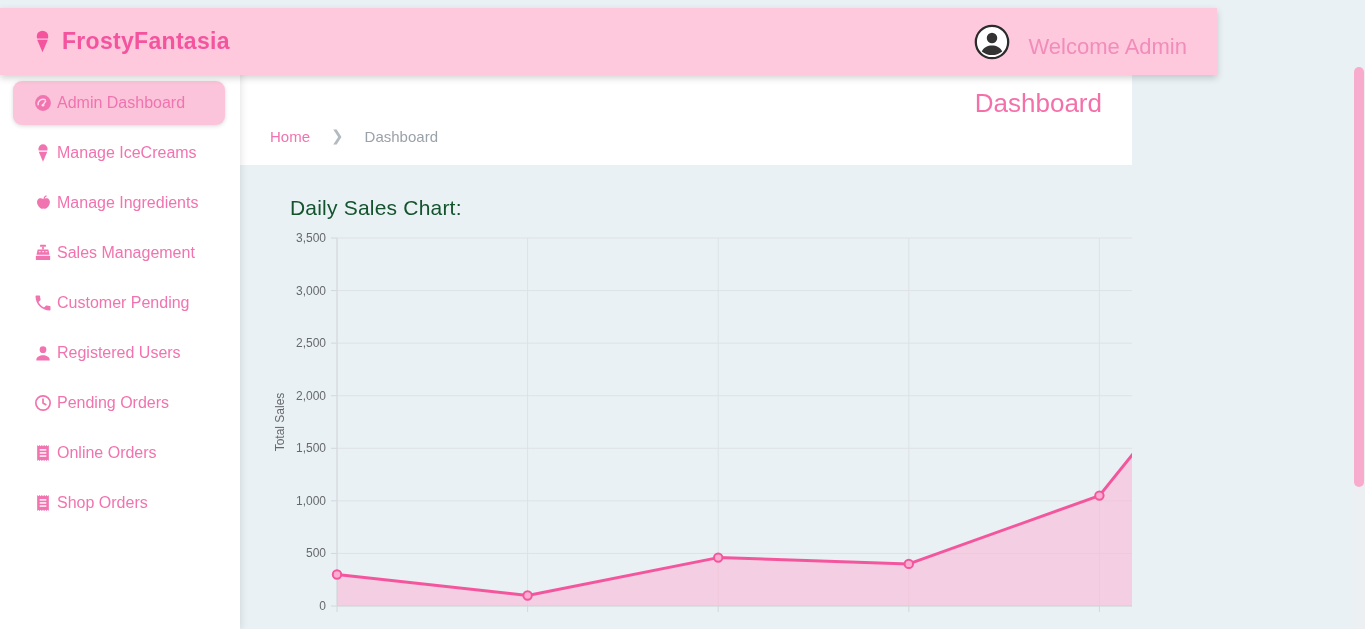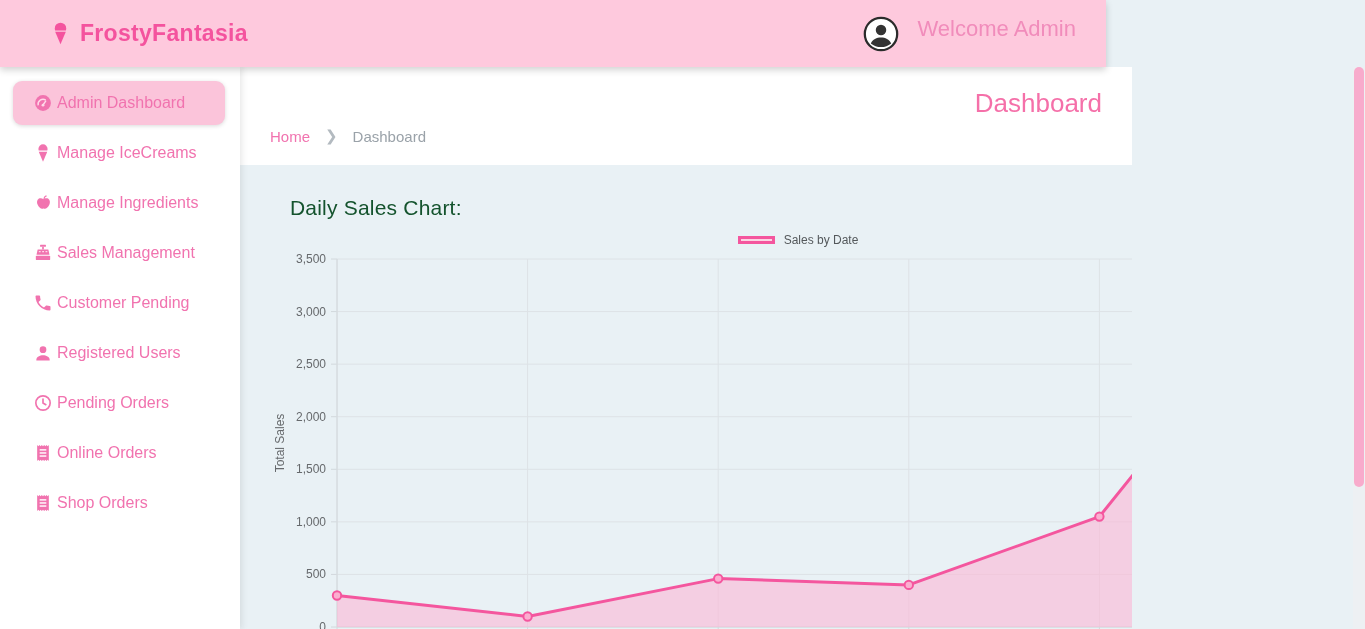--- a/index.html
+++ b/index.html
@@ -5,33 +5,33 @@
   * { box-sizing: border-box; margin: 0; padding: 0; }
   html,body { width: 1365px; height: 629px; overflow: hidden; }
   body {
     font-family: "Liberation Sans", sans-serif;
     background: var(--content-bg, #e9f1f5);
     position: relative;
   }
 
   
   .app-header {
-    position: absolute; top:0; left:0; width:1106px; height:67px;
+    position: absolute; top:8px; left:0; width:1217px; height:67px;
     background: var(--header-bg, #fec9dd);
     display:flex; align-items:center; justify-content:space-between;
-    padding: 0 26px 0 48px;
+    padding: 0 26px 0 30px;
     box-shadow: 0 3px 7px rgba(0,0,0,.18);
     z-index: 30;
   }
   .brand { display:flex; align-items:center; gap:7px; }
   .brand .icon svg { width:25px; height:25px; display:block; color: var(--accent-pink,#f4539e); }
   .brand-title {
     color: var(--accent-pink,#f4539e); font-weight:bold; font-size:23px; letter-spacing:.3px;
   }
-  .header-right { display:flex; align-items:flex-start; gap:18px; }
+  .header-right { display:flex; align-items:flex-end; gap:18px; }
   .avatar svg { width:36px; height:36px; display:block; }
   .welcome-text { color:#f18cbb; font-size:22px; margin-right:4px; }
   .logout-btn {
     background: var(--logout-bg,#fa80b9); color:#fff; border:none; cursor:pointer;
     font-family:"Liberation Sans",sans-serif; font-size:16px;
     padding: 11px 27px; border-radius: 22px;
   }
 
   
   .layout { position:absolute; top:67px; left:0; width:1132px; height:562px; display:flex; }
@@ -51,21 +51,21 @@
   .nav-item.active {
     background: var(--active-item-bg,#fbc4da);
     box-shadow: 0 1px 4px rgba(0,0,0,.15);
   }
   .nav-icon svg { width:20px; height:20px; display:block; }
 
   
   .main { flex:1; display:flex; flex-direction:column; min-width:0; }
   .page-head { background:#fff; padding: 21px 30px 20px; text-align: right; }
   .page-title { color:#f570a9; font-size:26px; font-weight:normal; }
-  .breadcrumb { margin-top:8px; display:flex; align-items:center; gap:15px; font-size:15px; }
+  .breadcrumb { margin-top:8px; display:flex; align-items:center; gap:21px; font-size:15px; }
   .crumb-home { color: var(--link-pink,#f173af); cursor:pointer; text-decoration:none; }
   .crumb-sep { color:#b3bac0; font-size:15px; }
   .crumb-current { color:#9aa2a9; }
 
   .chart-section { flex:1; padding: 31px 30px 0; overflow:hidden; }
   .section-title { color:#14532d; font-size:21px; font-weight:normal; letter-spacing:.2px;margin-left:20px; }
 
   .chart-wrap { width:1030px; margin-top:11px; }
   .chart-legend {
     display:flex; align-items:center; justify-content:center; gap:9px;
@@ -219,24 +219,20 @@
       <div class="breadcrumb">
         <a class="crumb-home">Home</a>
         <span class="crumb-sep">❯</span>
         <span class="crumb-current">Dashboard</span>
       </div>
     </div>
 
     <section class="chart-section">
       <h2 class="section-title">Daily Sales Chart:</h2>
       <div class="chart-wrap">
-        <div class="chart-legend">
-          <span class="legend-swatch"></span>
-          <span class="legend-label">Sales by Date</span>
-        </div>
         <svg class="chart-svg" id="chart" width="1030" height="400" viewBox="0 0 1030 400">
             <line x1="67" y1="375" x2="1020" y2="375" stroke="#dde2e6" stroke-width="1"></line>
             <line x1="61" y1="375" x2="67" y2="375" stroke="#d2d8dc" stroke-width="1"></line>
             <text x="56" y="379" text-anchor="end" font-size="12" fill="#66696c">0</text>
             <line x1="67" y1="322.42857142857144" x2="1020" y2="322.42857142857144" stroke="#dde2e6" stroke-width="1"></line>
             <line x1="61" y1="322.42857142857144" x2="67" y2="322.42857142857144" stroke="#d2d8dc" stroke-width="1"></line>
             <text x="56" y="326.42857142857144" text-anchor="end" font-size="12" fill="#66696c">500</text>
             <line x1="67" y1="269.8571428571429" x2="1020" y2="269.8571428571429" stroke="#dde2e6" stroke-width="1"></line>
             <line x1="61" y1="269.8571428571429" x2="67" y2="269.8571428571429" stroke="#d2d8dc" stroke-width="1"></line>
             <text x="56" y="273.8571428571429" text-anchor="end" font-size="12" fill="#66696c">1,000</text>

